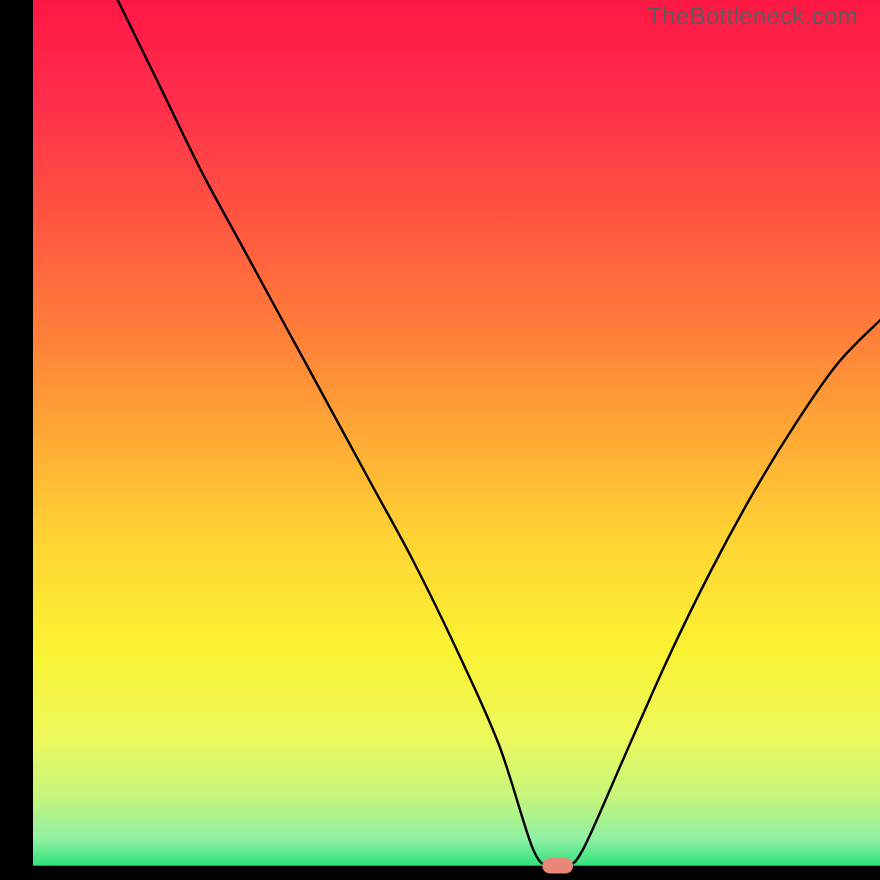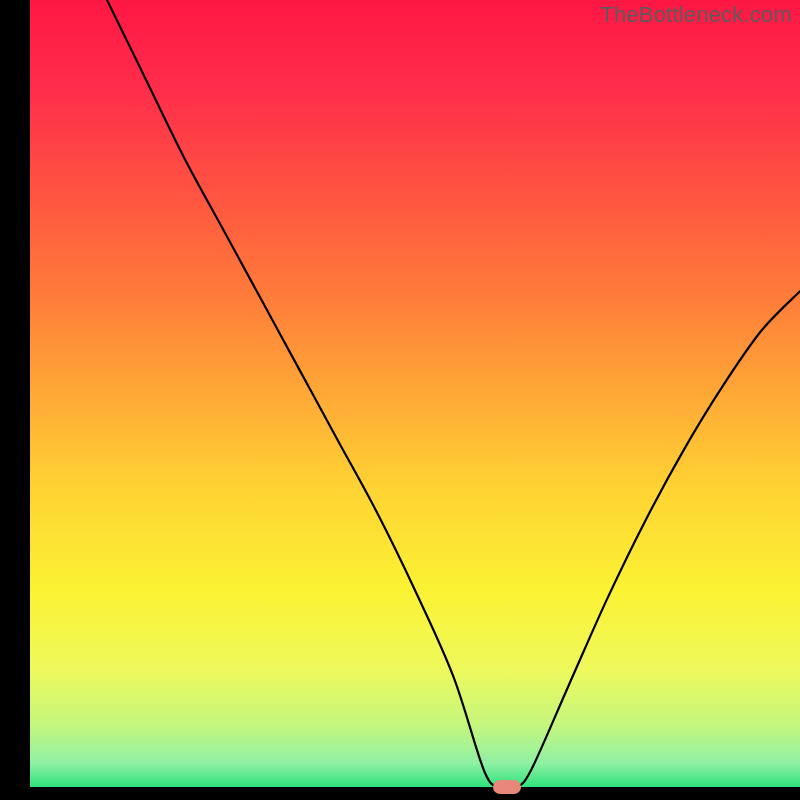--- a/index.html
+++ b/index.html
@@ -12,21 +12,21 @@
     font-family: Arial, Helvetica, sans-serif;
   }
   .chart-container {
     position: relative;
     width: 800px;
     height: 800px;
   }
   .watermark {
     position: absolute;
     top: 2px;
-    right: 8px;
+    right: 20px;
     color: #5c5c5c;
     font-size: 22px;
     font-weight: 500;
     z-index: 10;
     letter-spacing: 0.2px;
   }
   svg.chart {
     position: absolute;
     top: 0;
     left: 0;

